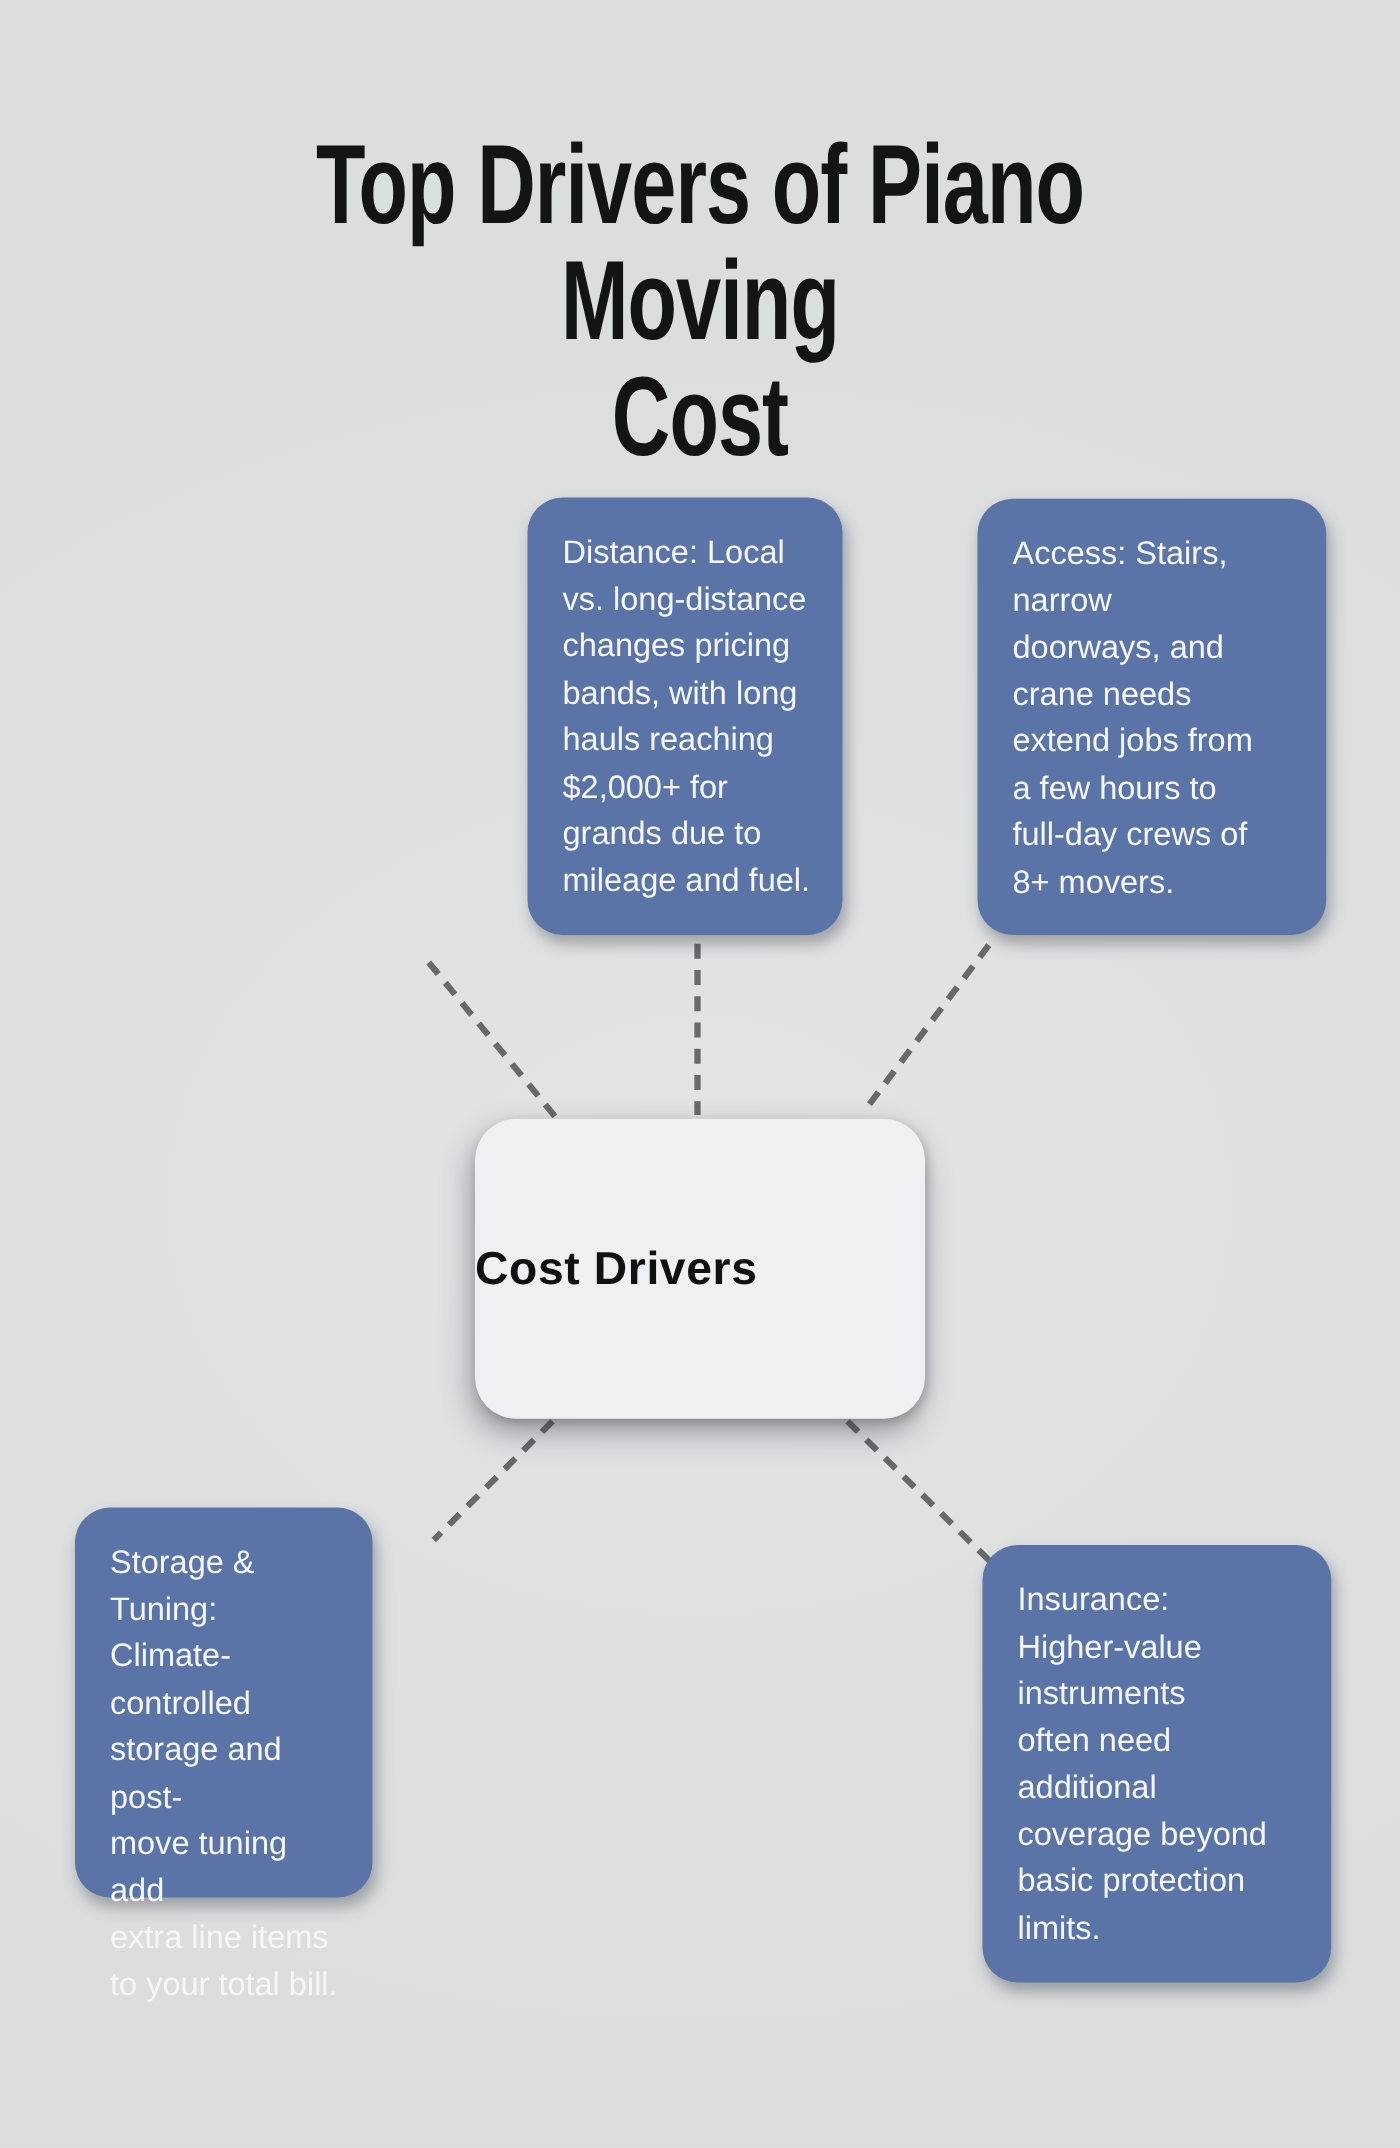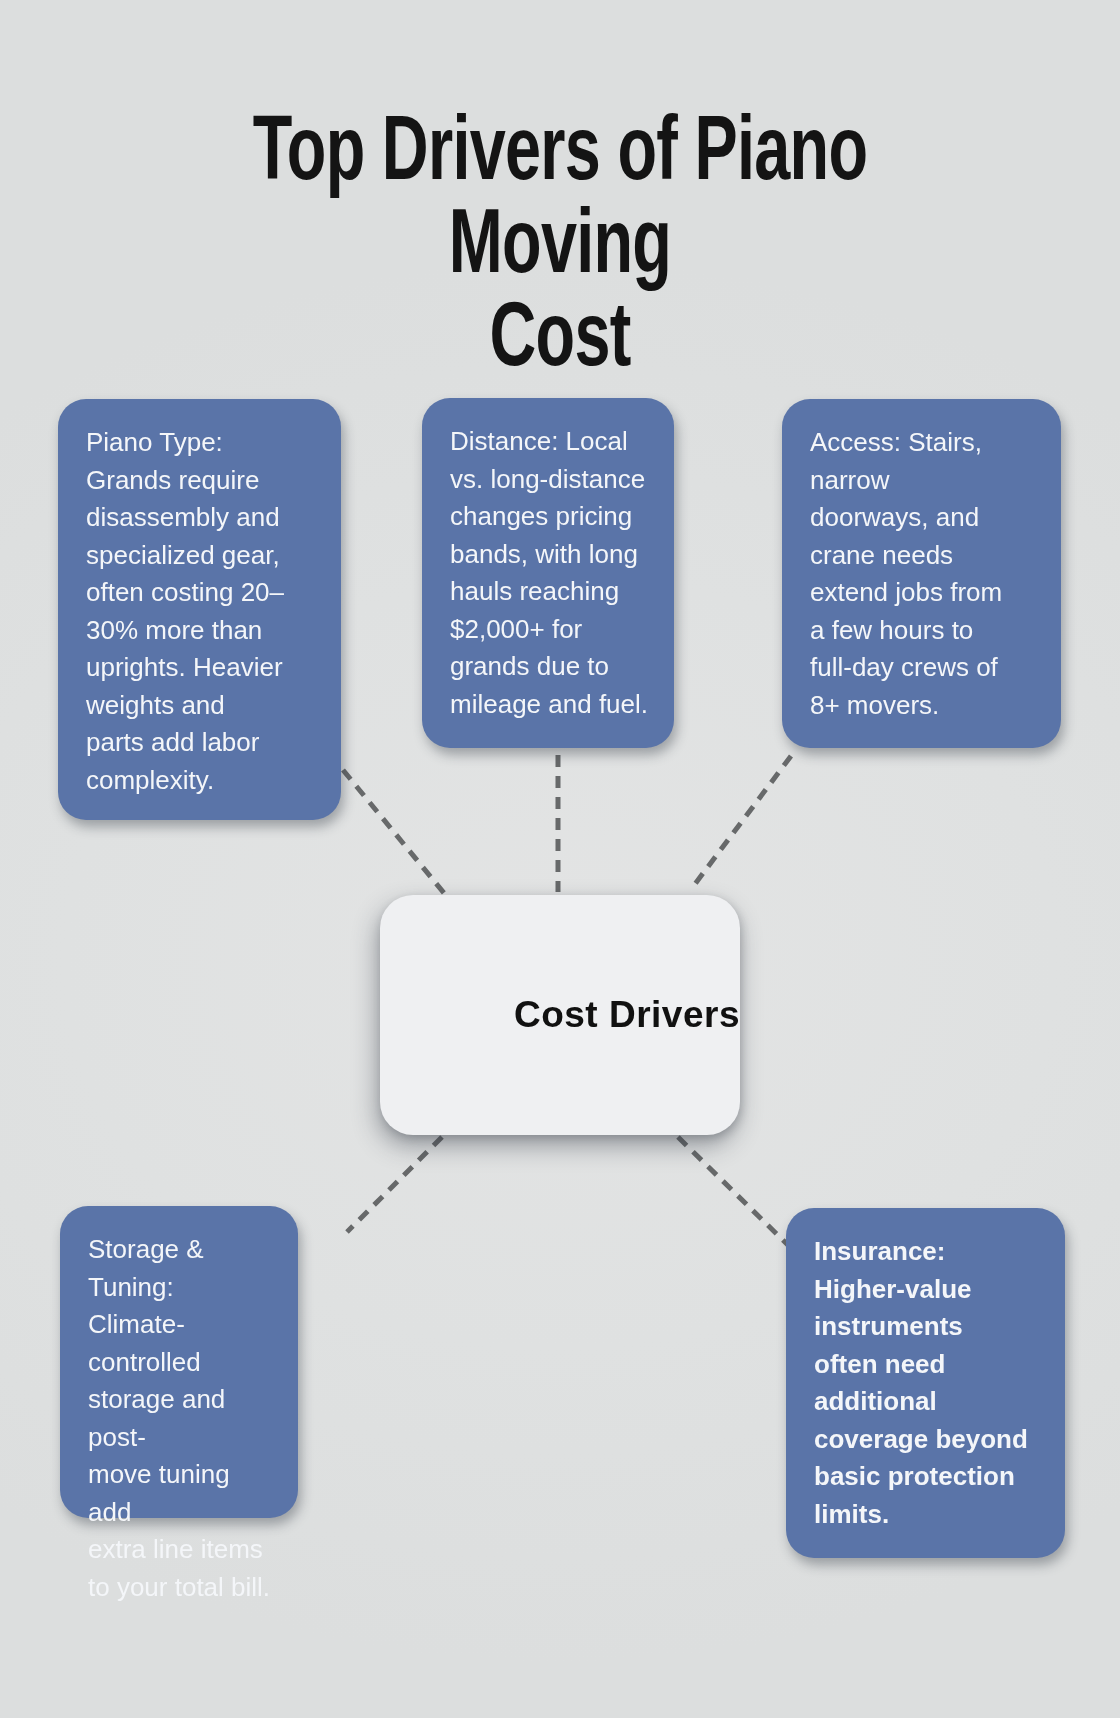--- a/index.html
+++ b/index.html
@@ -50,34 +50,34 @@
     font-size: 26px;
     line-height: 37.5px;
     padding: 25px 18px 25px 28px;
     white-space: pre-line;
   }
 
   .node-piano-type    { left: 58px;  top: 399px;  width: 283px; height: 421px; }
   .node-distance      { left: 422px; top: 398px;  width: 252px; height: 350px; }
   .node-access        { left: 782px; top: 399px;  width: 279px; height: 349px; }
   .node-storage       { left: 60px;  top: 1206px; width: 238px; height: 312px; }
-  .node-insurance     { left: 786px; top: 1208px; width: 279px; height: 350px; font-weight: bold; }
+  .node-insurance     { left: 786px; top: 1236px; width: 279px; height: 350px; }
 
   .center-node {
     position: absolute;
     left: 380px;
     top: 895px;
     width: 360px;
     height: 240px;
     background: #eff0f2;
     border-radius: 33px;
     box-shadow: -3px 11px 24px rgba(48, 54, 66, 0.42), 2px 3px 8px rgba(48, 54, 66, 0.22);
     display: flex;
     align-items: center;
-    justify-content: flex-end;
+    justify-content: flex-start;
   }
   .center-node span {
     font-weight: bold;
     font-size: 37px;
     color: #111111;
     letter-spacing: 0.5px;
   }
 </style>
 </head>
 <body>
@@ -88,32 +88,20 @@
 Cost</h1>
 
   <svg class="connectors" width="1120" height="1718" viewBox="0 0 1120 1718" aria-hidden="true">
     <line x1="343" y1="770" x2="448" y2="898" stroke="#67696a" stroke-width="5" stroke-dasharray="12 9"></line>
     <line x1="558" y1="755" x2="558" y2="892" stroke="#67696a" stroke-width="5" stroke-dasharray="12 9"></line>
     <line x1="791" y1="756" x2="692" y2="888" stroke="#67696a" stroke-width="5" stroke-dasharray="12 9"></line>
     <line x1="442" y1="1137" x2="347" y2="1232" stroke="#67696a" stroke-width="5" stroke-dasharray="12 9"></line>
     <line x1="678" y1="1137" x2="793" y2="1250" stroke="#67696a" stroke-width="5" stroke-dasharray="12 9"></line>
   </svg>
 
-  <div class="node node-piano-type">
-    <p>Piano Type:
-Grands require
-disassembly and
-specialized gear,
-often costing 20–
-30% more than
-uprights. Heavier
-weights and
-parts add labor
-complexity.</p>
-  </div>
 
   <div class="node node-distance">
     <p>Distance: Local
 vs. long-distance
 changes pricing
 bands, with long
 hauls reaching
 $2,000+ for
 grands due to
 mileage and fuel.</p>

